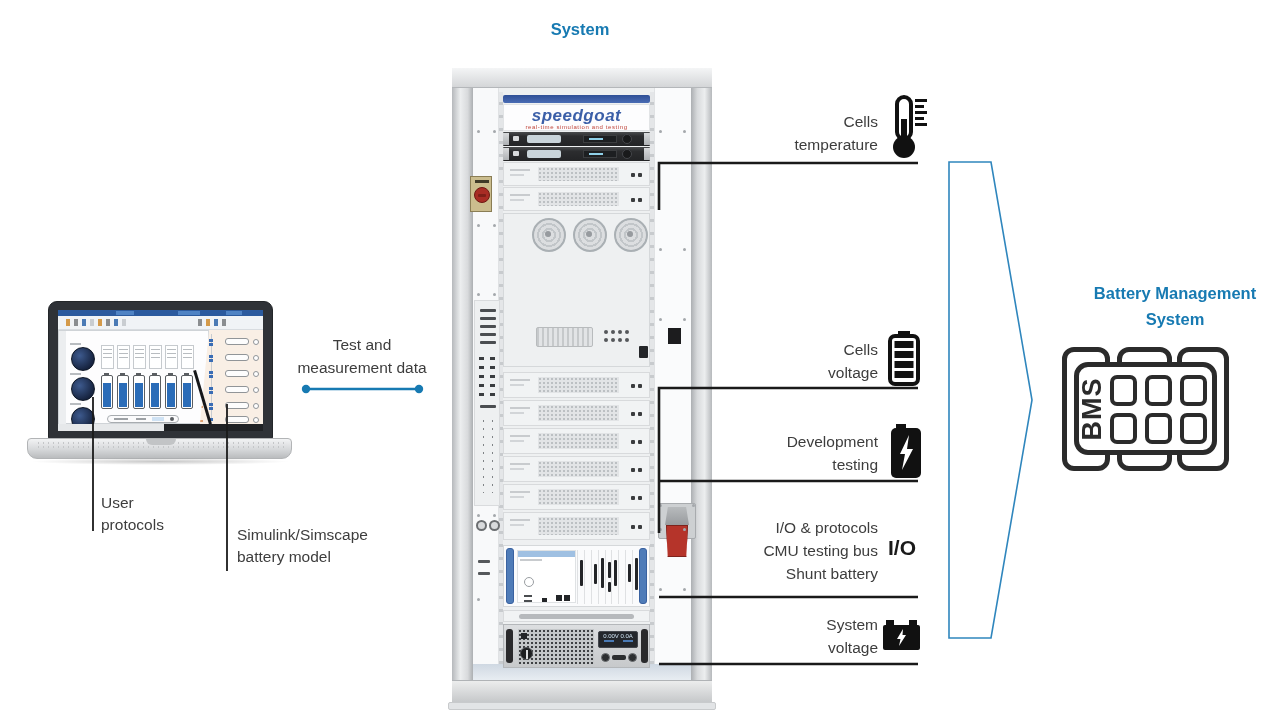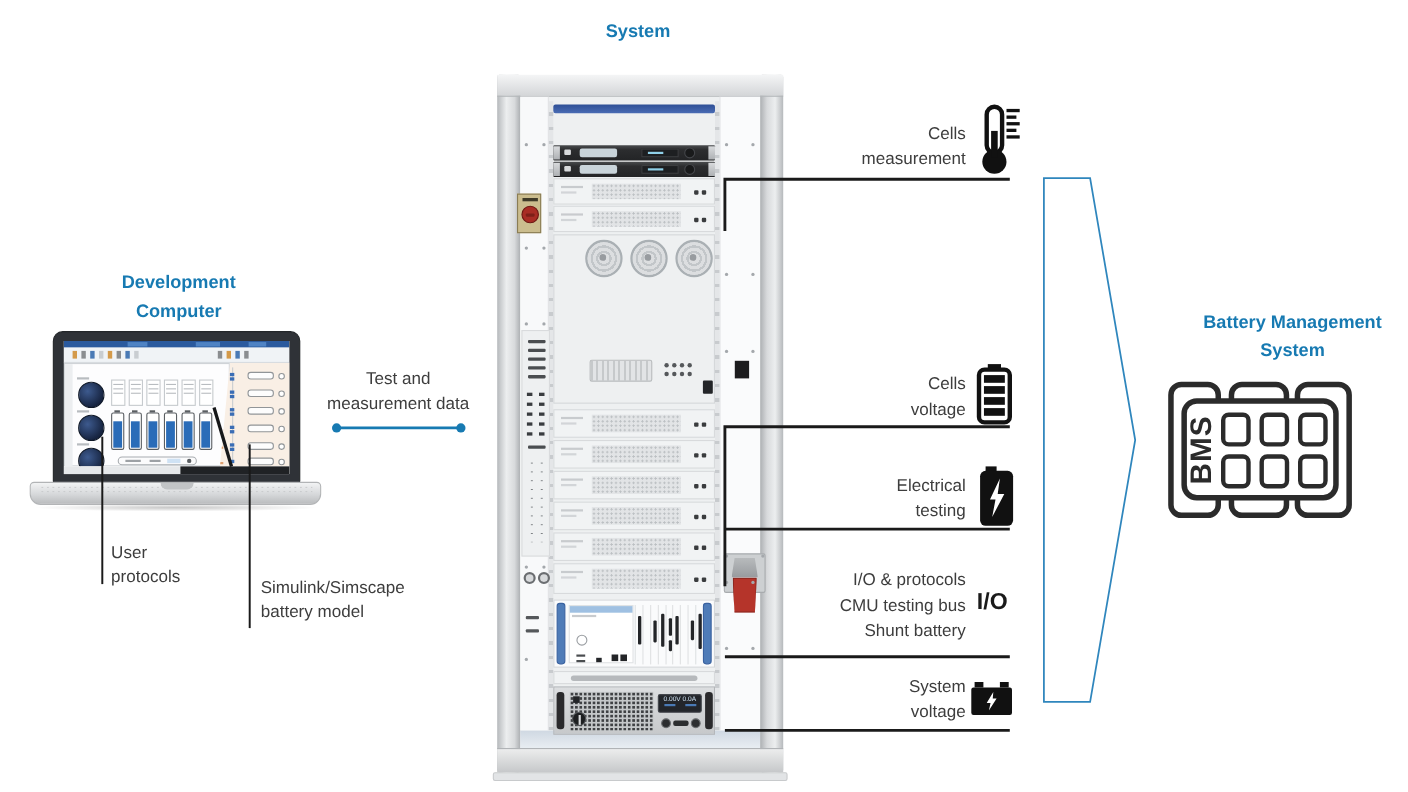--- a/index.html
+++ b/index.html
@@ -41,24 +41,20 @@
 </style>
 </head>
 <body>
 
 <div class="canvas">
 
   <div class="abs t-blue" style="left:460px;top:16px;width:240px;">
     <div>System</div>
   </div>
 
-  <div class="abs t-blue" style="left:60px;top:244px;width:205px;">
-    <div>Development</div>
-    <div>Computer</div>
-  </div>
 
   <div class="abs t-blue" style="left:1044px;top:280px;width:262px;text-align:center;">
     <div>Battery Management</div>
     <div>System</div>
   </div>
 
   <div class="abs" style="left:0;top:0;">
 
     <div class="abs" style="left:48px;top:301px;width:225px;height:139px;background:#2f3237;border-radius:9px 9px 3px 3px;border:1px solid #232629;box-sizing:border-box;"></div>
 
@@ -243,20 +239,24 @@
     <div class="abs" style="left:0;top:612px;width:260px;height:22px;background:linear-gradient(#eceded,#c6c8ca);border-top:1px solid #b0b3b6;box-sizing:border-box;"></div>
 
     <div class="abs" style="left:21px;top:20px;width:26px;height:576px;background:#f8f9fa;border-right:1px solid #e0e2e4;box-sizing:border-box;"></div>
     <div class="abs" style="left:202px;top:20px;width:37px;height:576px;background:#fafbfc;border-left:1px solid #e0e2e4;box-sizing:border-box;"></div>
 
     <div class="abs" style="left:47px;top:24px;width:4px;height:572px;background:repeating-linear-gradient(#e4e6e8 0 10px,#c8cbce 10px 13px);"></div>
     <div class="abs" style="left:198px;top:24px;width:4px;height:572px;background:repeating-linear-gradient(#e4e6e8 0 10px,#c8cbce 10px 13px);"></div>
 
     <div class="abs" style="left:51px;top:27px;width:147px;height:8px;background:linear-gradient(#2e4f96,#4a6cb4);border-radius:2px;"></div>
 
+    <div class="abs" style="left:51px;top:36px;width:147px;height:27px;background:#fdfdfe;border:1px solid #e2e4e6;box-sizing:border-box;text-align:center;">
+      <div style="font-size:17px;font-weight:bold;font-style:italic;color:#3b5fa8;line-height:17px;margin-top:2px;letter-spacing:0.5px;">speedgoat</div>
+      <div style="font-size:6px;color:#c0453a;letter-spacing:0.6px;line-height:7px;">real-time simulation and testing</div>
+    </div>
 
     <div class="psu1u" style="top:64px;height:14px;">
       <div class="psu-tab" style="left:0;"></div>
         <div class="psu-tab" style="right:0;"></div>
       <div class="abs" style="left:10px;top:4px;width:6px;height:5px;background:#d8dadc;border-radius:1px;"></div>
       <div class="abs" style="left:24px;top:3px;width:34px;height:8px;background:#c9d4da;border-radius:2px;"></div>
       <div class="abs" style="left:80px;top:3px;width:34px;height:8px;background:#1d1f21;border:1px solid #3c3e40;box-sizing:border-box;"></div>
       <div class="abs" style="left:86px;top:6px;width:14px;height:2px;background:#8fd0e8;"></div>
       <div class="abs" style="left:119px;top:2px;width:10px;height:10px;border-radius:50%;background:#191a1b;border:1px solid #44464a;box-sizing:border-box;"></div>
     </div>
@@ -468,21 +468,21 @@
     <div class="screw" style="left:207px;top:250px;"></div>
       <div class="screw" style="left:231px;top:250px;"></div>
     <div class="screw" style="left:207px;top:460px;"></div>
       <div class="screw" style="left:231px;top:460px;"></div>
     <div class="screw" style="left:207px;top:520px;"></div>
       <div class="screw" style="left:231px;top:520px;"></div>
   </div>
 
   <div class="sig-label" style="top:110px;">
     <div>Cells</div>
-    <div>measurement</div>
+    <div>temperature</div>
   </div>
   <svg class="abs" style="left:888px;top:93px;" width="42" height="70" viewBox="0 0 42 70">
     <rect x="9" y="4" width="14" height="42" rx="7" fill="none" stroke="#111" stroke-width="4"></rect>
     <circle cx="16" cy="54" r="11" fill="#111"></circle>
     <rect x="13" y="26" width="6" height="24" fill="#111"></rect>
     <rect x="27" y="6" width="12" height="3" fill="#111"></rect>
     <rect x="27" y="12" width="9" height="3" fill="#111"></rect>
     <rect x="27" y="18" width="12" height="3" fill="#111"></rect>
     <rect x="27" y="24" width="9" height="3" fill="#111"></rect>
     <rect x="27" y="30" width="12" height="3" fill="#111"></rect>
@@ -495,21 +495,21 @@
   <svg class="abs" style="left:886px;top:329px;" width="36" height="58" viewBox="0 0 36 58">
     <rect x="12" y="2" width="12" height="5" fill="#111"></rect>
     <rect x="4" y="7" width="28" height="48" rx="5" fill="none" stroke="#111" stroke-width="4"></rect>
     <rect x="8.5" y="12" width="19" height="7" fill="#111"></rect>
     <rect x="8.5" y="22" width="19" height="7" fill="#111"></rect>
     <rect x="8.5" y="32" width="19" height="7" fill="#111"></rect>
     <rect x="8.5" y="42" width="19" height="7" fill="#111"></rect>
   </svg>
 
   <div class="sig-label" style="top:430px;">
-    <div>Electrical</div>
+    <div>Development</div>
     <div>testing</div>
   </div>
   <svg class="abs" style="left:890px;top:422px;" width="32" height="58" viewBox="0 0 32 58">
     <rect x="6" y="2" width="10" height="5" fill="#111"></rect>
     <rect x="1" y="6" width="30" height="50" rx="5" fill="#111"></rect>
     <polygon points="19,13 10,32 15,32 12,48 23,27 17,27" fill="#fff"></polygon>
   </svg>
 
   <div class="sig-label" style="top:516px;">
     <div>I/O &amp; protocols</div>

